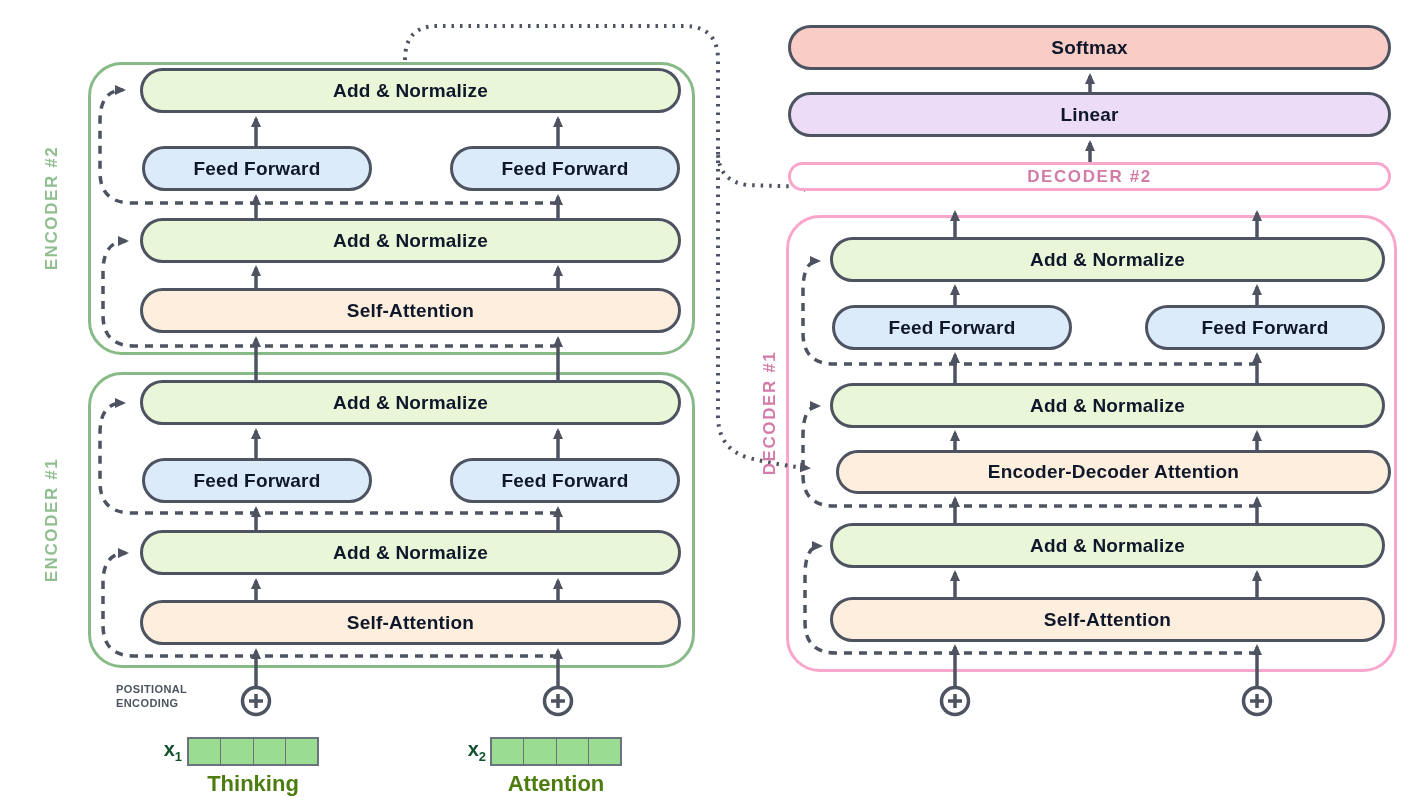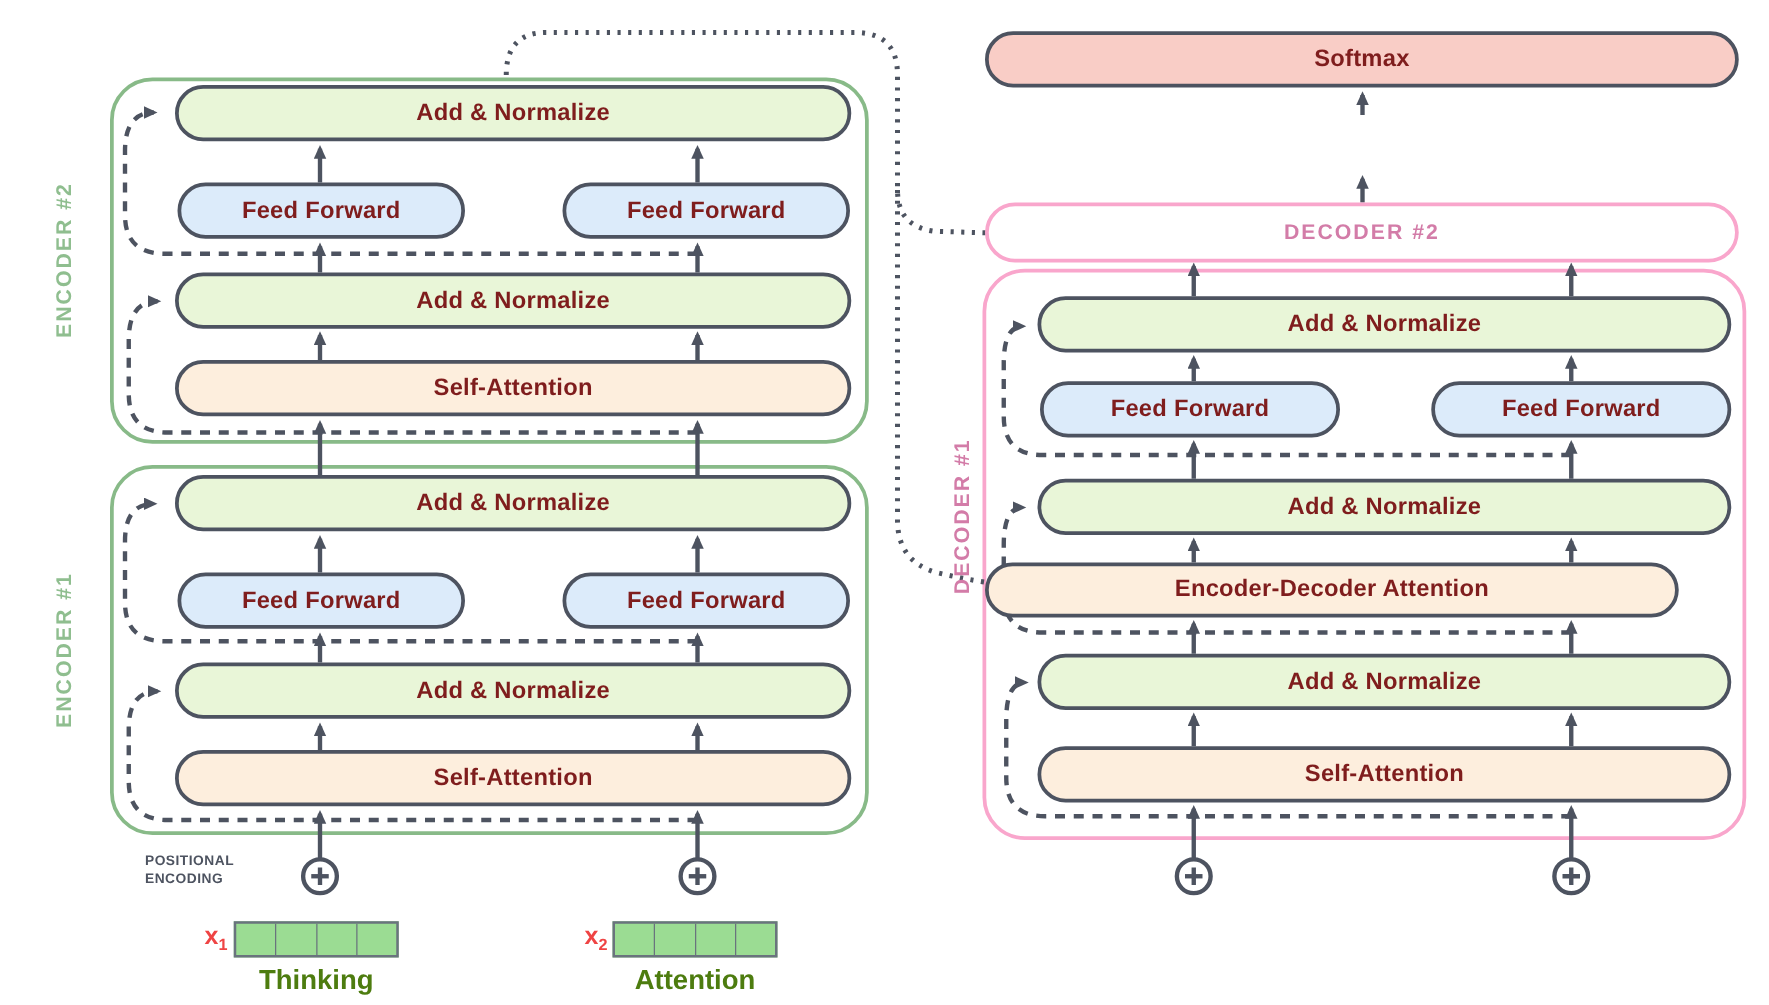--- a/index.html
+++ b/index.html
@@ -4,21 +4,21 @@
 <style>
   html,body{margin:0;padding:0;background:#ffffff;}
   .stage{
     position:relative;width:1415px;height:804px;background:#ffffff;overflow:hidden;
     font-family:"Liberation Sans","DejaVu Sans",sans-serif;
   }
   .pill{
     position:absolute;box-sizing:border-box;
     border:3.5px solid #4d5360;border-radius:999px;
     display:flex;align-items:center;justify-content:center;
-    font-size:19px;font-weight:600;color:#7f1d1d;background:#fff;
+    font-size:19px;font-weight:600;color:#0f172a;background:#fff;
     letter-spacing:0.2px;white-space:nowrap;z-index:3;
   }
   .fill-green{background:#e9f6d8;}
   .fill-blue{background:#dcebfa;}
   .fill-orange{background:#fdeedd;}
   .fill-salmon{background:#f9cdc6;}
   .fill-purple{background:#eddcf7;}
   .container-box{
     position:absolute;box-sizing:border-box;border-radius:34px;background:transparent;z-index:1;
   }
@@ -32,21 +32,21 @@
     position:absolute;transform:translate(-50%,-50%) rotate(-90deg);
     font-size:17px;font-weight:700;letter-spacing:1.6px;white-space:nowrap;z-index:2;
   }
   .enc-label{color:#8fbe8f;}
   .dec-label{color:#d37ca8;}
   .pos-enc{
     position:absolute;text-align:left;font-size:11px;font-weight:700;
     color:#4d5360;line-height:13.5px;letter-spacing:0.4px;z-index:3;
   }
   .x-label{
-    position:absolute;font-size:20px;font-weight:700;color:#ef4444;
+    position:absolute;font-size:20px;font-weight:700;color:#14532d;
     text-align:right;z-index:3;
   }
   .x-label sub{font-size:13px;}
   .word{
     position:absolute;font-size:22px;font-weight:700;color:#4d7c0f;
     text-align:center;z-index:3;
   }
   .embed{
     position:absolute;box-sizing:border-box;display:flex;
     border:2px solid #6a737e;background:#9bdc93;z-index:3;
@@ -156,30 +156,31 @@
   <div class="container-box enc-box" style="left:88px;top:372px;width:607px;height:296px;"></div>
   <div class="rot-label enc-label" style="left:52px;top:520px;">ENCODER #1</div>
 
   <div class="pill fill-green" style="left:140px;top:380px;width:541px;height:45px;">Add &amp; Normalize</div>
   <div class="pill fill-blue" style="left:142px;top:458px;width:230px;height:45px;">Feed Forward</div>
   <div class="pill fill-blue" style="left:450px;top:458px;width:230px;height:45px;">Feed Forward</div>
   <div class="pill fill-green" style="left:140px;top:530px;width:541px;height:45px;">Add &amp; Normalize</div>
   <div class="pill fill-orange" style="left:140px;top:600px;width:541px;height:45px;">Self-Attention</div>
 
   <div class="pill fill-salmon" style="left:788px;top:25px;width:603px;height:45px;">Softmax</div>
-  <div class="pill dec2-pill" style="left:788px;top:162px;width:603px;height:48px;text-align:center;">DECODER #2</div>
+  <div class="pill fill-purple" style="left:788px;top:92px;width:603px;height:45px;">Linear</div>
+  <div class="pill dec2-pill" style="left:788px;top:162px;width:603px;height:29px;text-align:center;">DECODER #2</div>
 
   <div class="container-box dec-box" style="left:786px;top:215px;width:611px;height:457px;"></div>
   <div class="rot-label dec-label" style="left:770px;top:413px;">DECODER #1</div>
 
   <div class="pill fill-green" style="left:830px;top:237px;width:555px;height:45px;">Add &amp; Normalize</div>
   <div class="pill fill-blue" style="left:832px;top:305px;width:240px;height:45px;">Feed Forward</div>
   <div class="pill fill-blue" style="left:1145px;top:305px;width:240px;height:45px;">Feed Forward</div>
   <div class="pill fill-green" style="left:830px;top:383px;width:555px;height:45px;">Add &amp; Normalize</div>
-  <div class="pill fill-orange" style="left:788px;top:450px;width:555px;height:44px;">Encoder-Decoder Attention</div>
+  <div class="pill fill-orange" style="left:836px;top:450px;width:555px;height:44px;">Encoder-Decoder Attention</div>
   <div class="pill fill-green" style="left:830px;top:523px;width:555px;height:45px;">Add &amp; Normalize</div>
   <div class="pill fill-orange" style="left:830px;top:597px;width:555px;height:45px;">Self-Attention</div>
 
   <div class="pos-enc" style="left:116px;top:683px;width:116px;">
     <div>POSITIONAL</div>
     <div>ENCODING</div>
   </div>
 
   <div class="x-label" style="left:148px;top:738px;width:34px;"><span>x</span><sub>1</sub></div>
   <div class="embed" style="left:187px;top:737px;width:132px;height:29px;">

